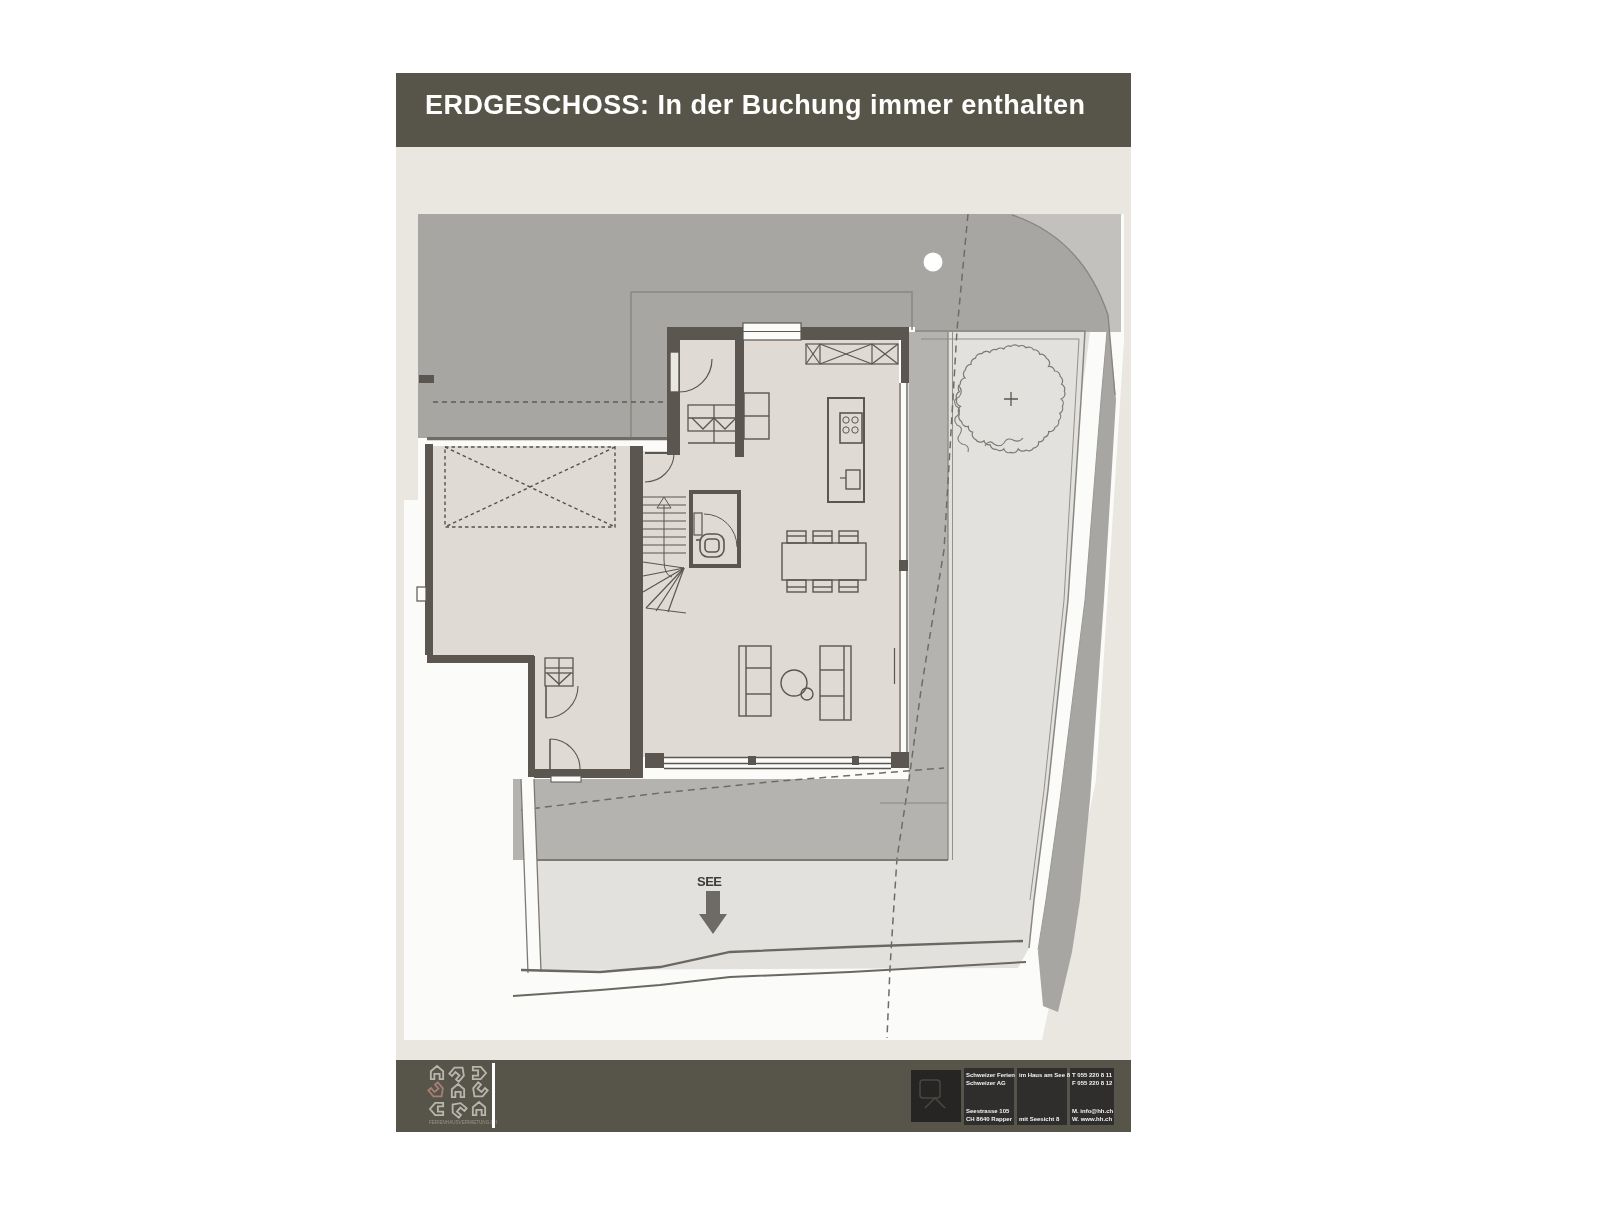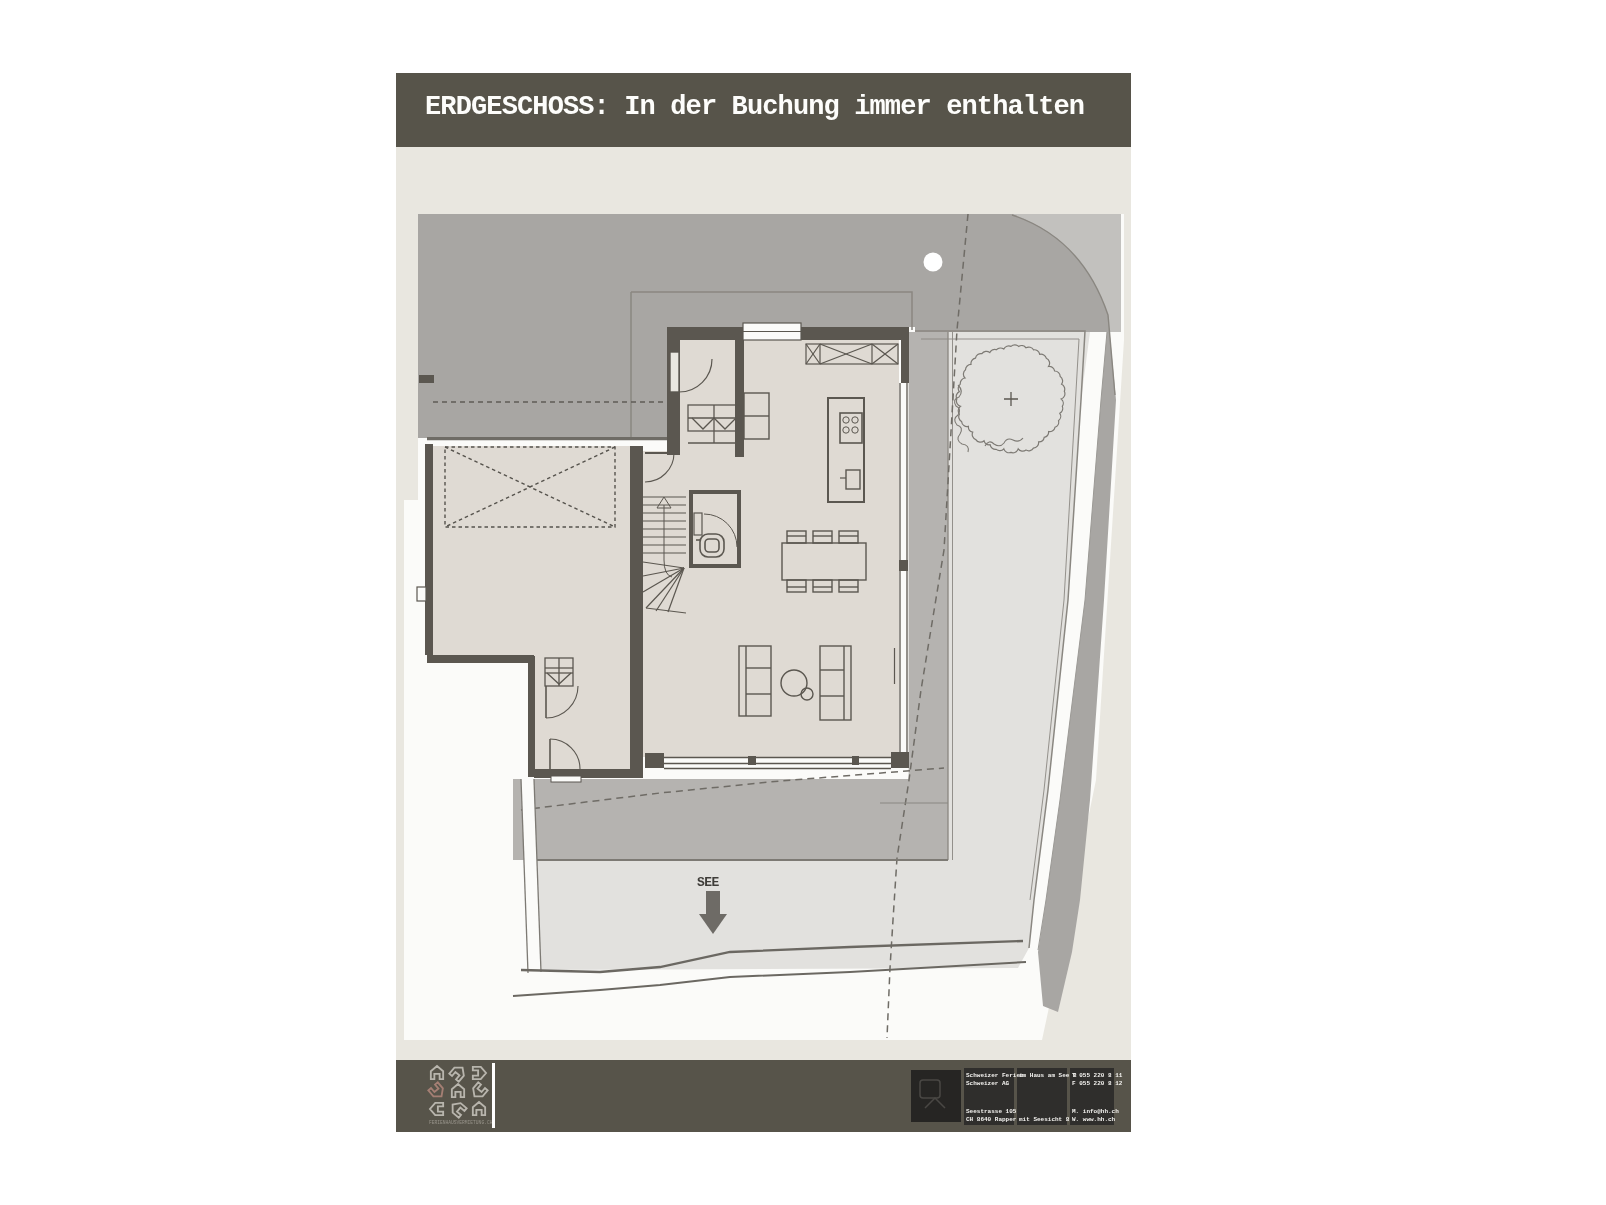--- a/index.html
+++ b/index.html
@@ -1,16 +1,16 @@
 <!DOCTYPE html>
 <html><head>
 <meta charset="utf-8">
 <style>
 html,body{margin:0;padding:0;background:#ffffff;}
-#page{position:relative;width:1606px;height:1205px;background:#ffffff;font-family:Liberation Mono, monospace;overflow:hidden;}
+#page{position:relative;width:1606px;height:1205px;background:#ffffff;font-family:Liberation Sans, sans-serif;overflow:hidden;}
 </style>
 </head>
 <body>
 <div id="page">
 <svg width="1606" height="1205" viewBox="0 0 1606 1205">
 
 <rect x="396" y="73" width="735" height="1059" fill="#e9e7e0"></rect>
 
 <rect x="396" y="73" width="735" height="74" fill="#57544a"></rect>
 <text x="425" y="114" font-size="27" fill="#fdfdfb" textLength="660" lengthAdjust="spacing" style="font-weight:600">ERDGESCHOSS: In der Buchung immer enthalten</text>

